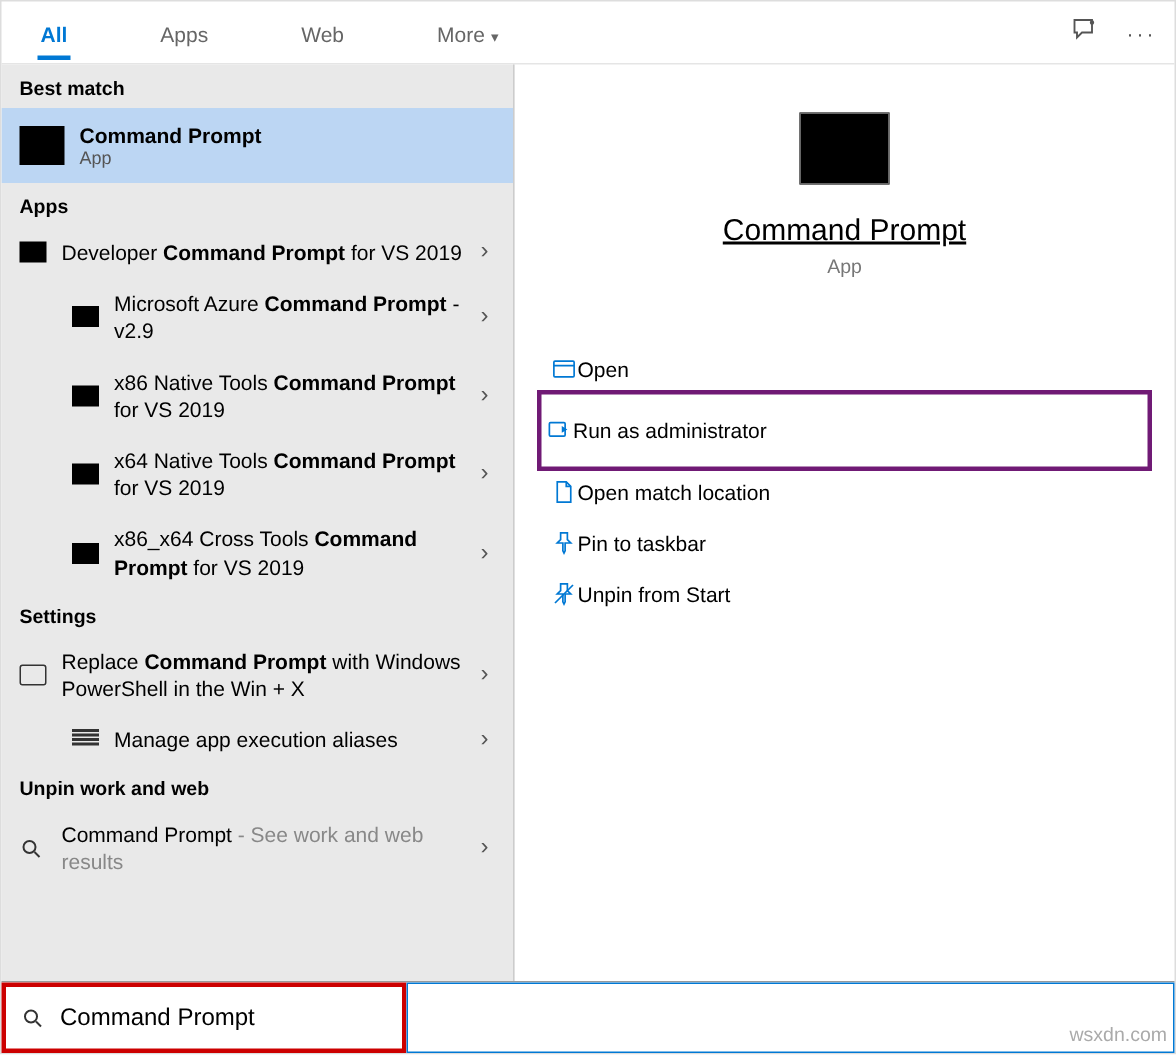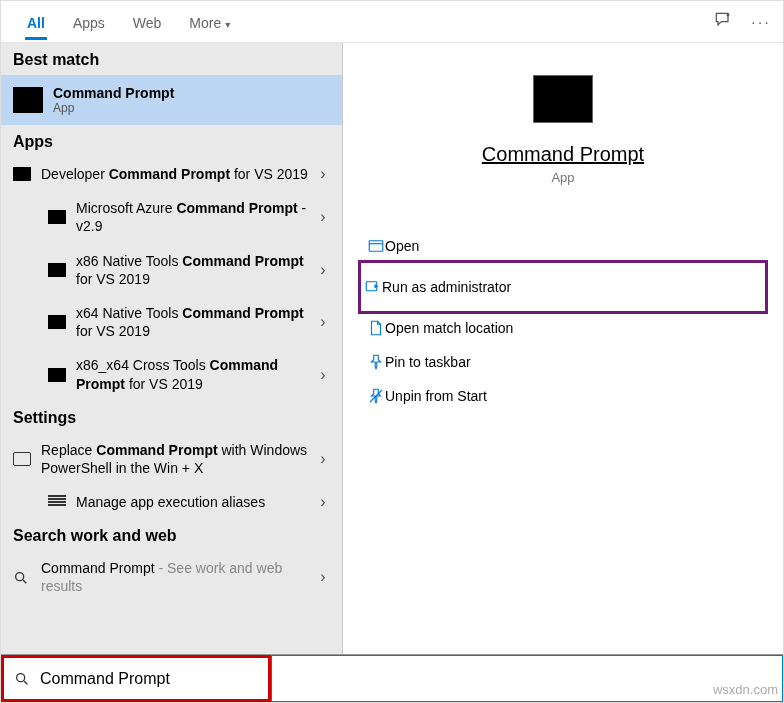--- a/index.html
+++ b/index.html
@@ -1,26 +1,26 @@
 <!DOCTYPE html>
 <html><head>
 <meta charset="utf-8">
 <style>
 * { box-sizing: border-box; font-family: "Segoe UI", Arial, sans-serif; }
 body { margin: 0; width: 784px; height: 703px; background: #fff; font-size: 14px; color: #000; overflow: hidden; position: relative; }
 .container { display: flex; flex-direction: column; width: 784px; height: 703px; border: 1px solid #ddd; }
-.tabs-row { display: flex; align-items: center; height: 42px; border-bottom: 1px solid #e5e5e5; padding: 0 12px; }
+.tabs-row { display: flex; align-items: center; height: 42px; border-bottom: 1px solid #e5e5e5; padding: 0 12px; gap: 34px; }
 .tab { padding: 10px 14px 8px; color: #666; cursor: pointer; position: relative; }
 .tab.active { color: #0078d4; font-weight: 600; }
 .tab.active::after { content:""; position:absolute; left:12px; right:12px; bottom:-1px; height:3px; background:#0078d4; }
 .tab .chev { margin-left:4px; font-size:10px; }
 .tabs-right { margin-left:auto; display:flex; align-items:center; gap:18px; color:#555; }
 .mid { flex:1; display:flex; min-height:0; }
 .left { width:342px; background:#e9e9e9; display:flex; flex-direction:column; border-right:1px solid #ccc; overflow:hidden; }
-.section-title { font-weight:600; padding:8px 12px 6px; font-size:16px; }
+.section-title { font-weight:600; padding:8px 12px 6px; font-size:13px; }
 .best-match { display:flex; align-items:center; background:#bcd6f3; padding:10px 12px; }
 .best-icon { width:30px; height:26px; background:#000; margin-right:10px; }
 .best-title { font-weight:700; }
 .best-sub { color:#555; font-size:12px; }
 .list-item { display:flex; align-items:center; padding:8px 8px 8px 12px; cursor:pointer; }
 .list-item + .list-item { border-top: none; padding-left: 47px; }
 .list-item .li-icon { width:18px; height:14px; background:#000; margin-right:10px; flex-shrink:0; }
 .list-item .li-text { flex:1; line-height:1.3; }
 .list-item .chevr { color:#555; width:22px; text-align:center; font-size:16px; }
 .li-icon.setting { background:none; border:1px solid #333; border-radius:2px; }
@@ -115,21 +115,21 @@
         <div class="li-icon aliases">
             <span></span>
             <span></span>
             <span></span>
             <span></span>
           </div>
         <div class="li-text">Manage app execution aliases</div>
         <div class="chevr">›</div>
       </div>
 
-      <div class="section-title">Search work and web</div>
+      <div class="section-title">Unpin work and web</div>
       <div class="list-item">
         <div class="li-icon search">
           <svg viewBox="0 0 24 24" width="16" height="16" fill="none" stroke="#333" stroke-width="2">
               <circle cx="10" cy="10" r="6"></circle>
               <line x1="15" y1="15" x2="20" y2="20"></line>
             </svg>
         </div>
         <div class="li-text"><span class="search-text">Command Prompt</span><span class="search-sub"> - See work and web results</span></div>
         <div class="chevr">›</div>
       </div>

